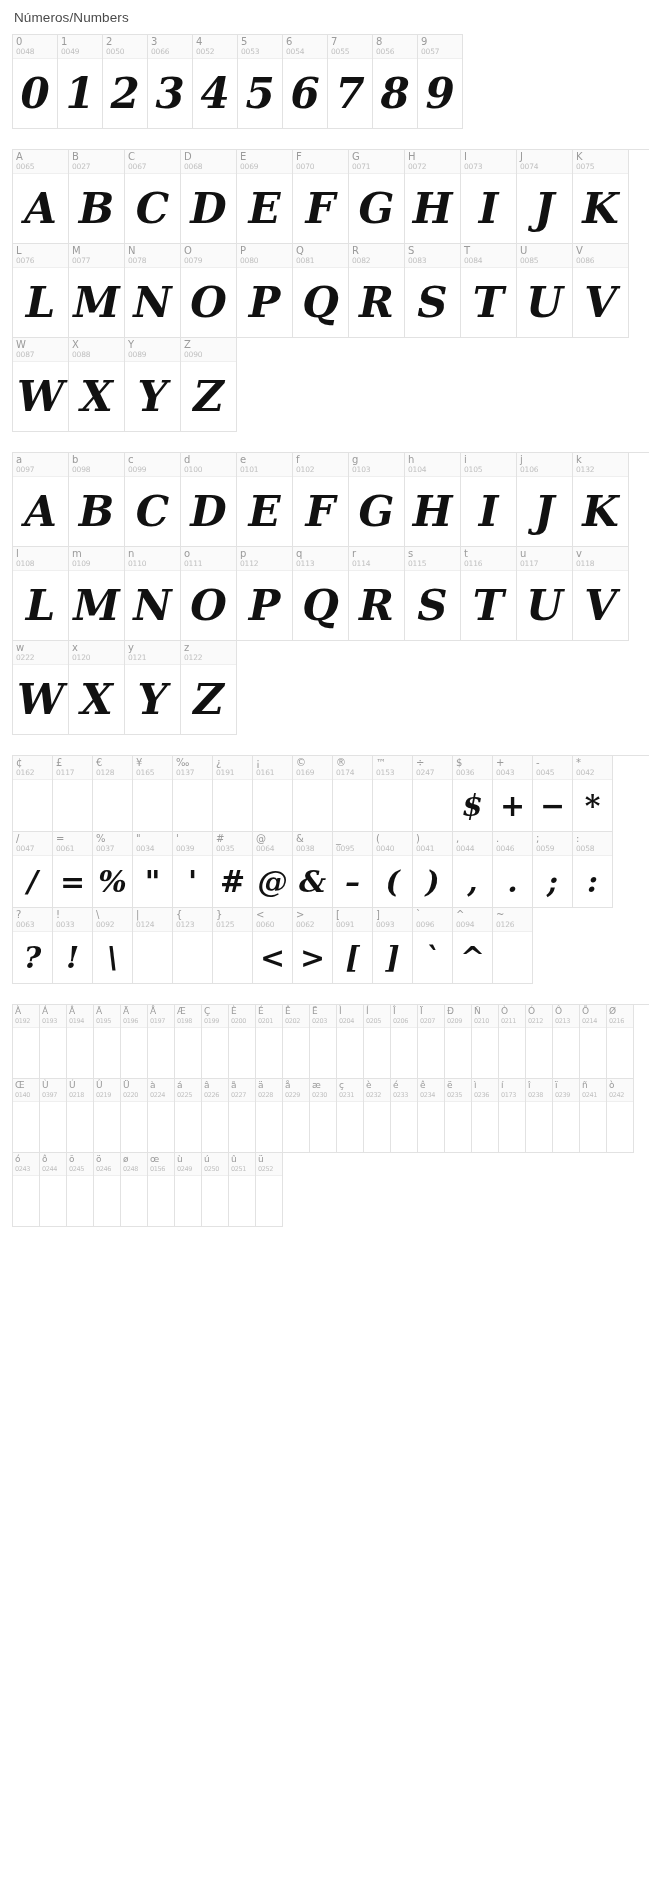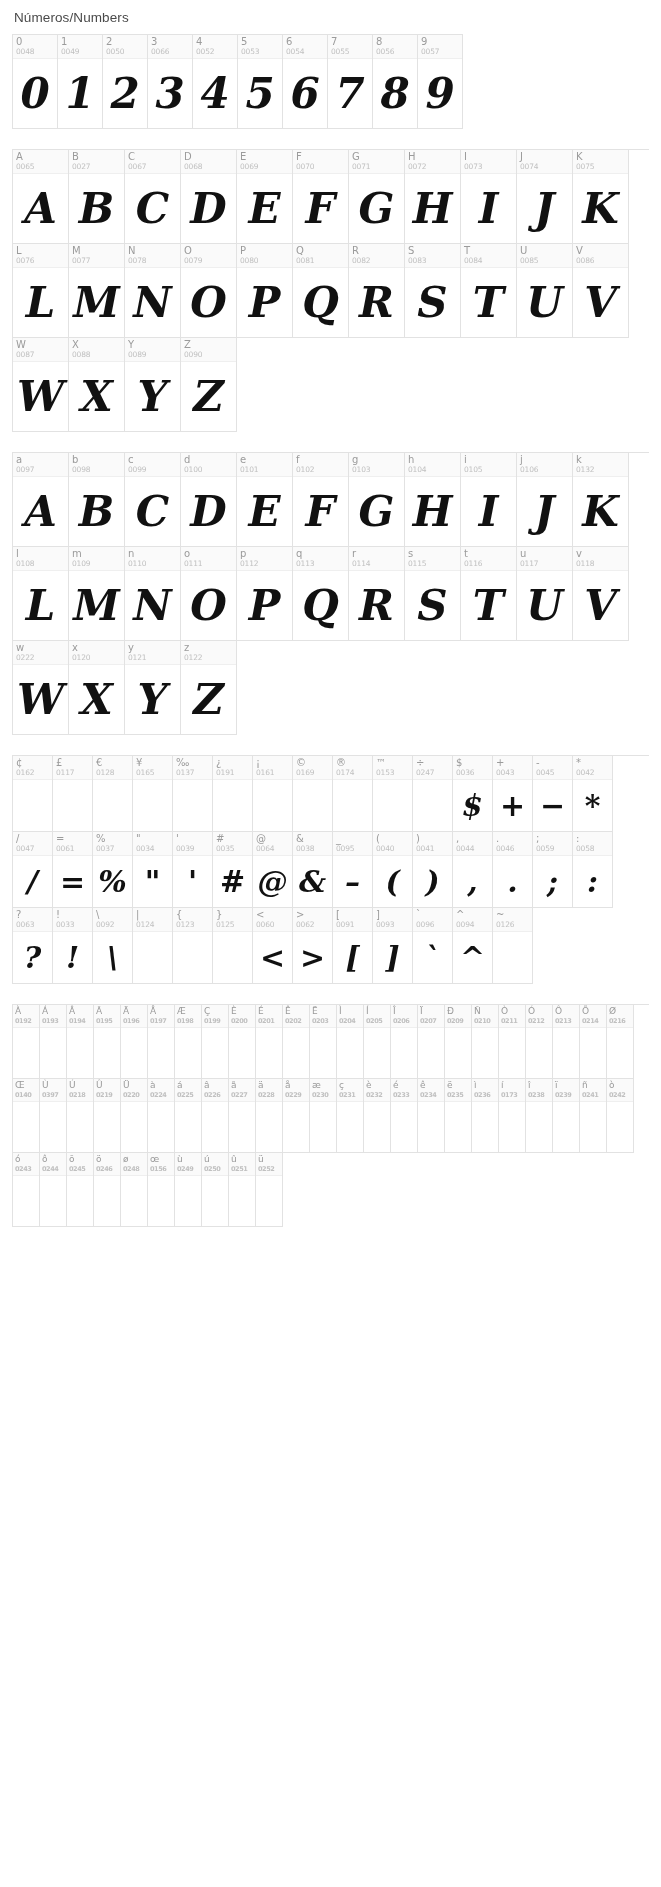--- a/index.html
+++ b/index.html
@@ -86,21 +86,21 @@
 
   .g-lower .cell { width: 56px; height: 94px; }
   .g-lower .glyph { font-size: 42px; }
 
   .g-sym .cell { width: 40px; height: 76px; }
   .g-sym .glyph { font-size: 30px; }
 
   .g-acc .cell { width: 27px; height: 74px; }
   .g-acc .glyph { font-size: 20px; }
   .g-acc .cell .ch { font-size: 9px; }
-  .g-acc .cell .code { font-size: 6.5px; letter-spacing: -0.4px; font-weight: bold; }
+  .g-acc .cell .code { font-size: 6.5px; letter-spacing: -0.4px; }
   .g-acc .cell .hdr { padding: 1px 2px; min-height: 22px; }
 
   .spacer { height: 14px; }
 </style>
 </head>
 <body>
 
 <div class="page" id="page-root">
     <div class="section">
       <div class="section-title">Números/Numbers</div>

